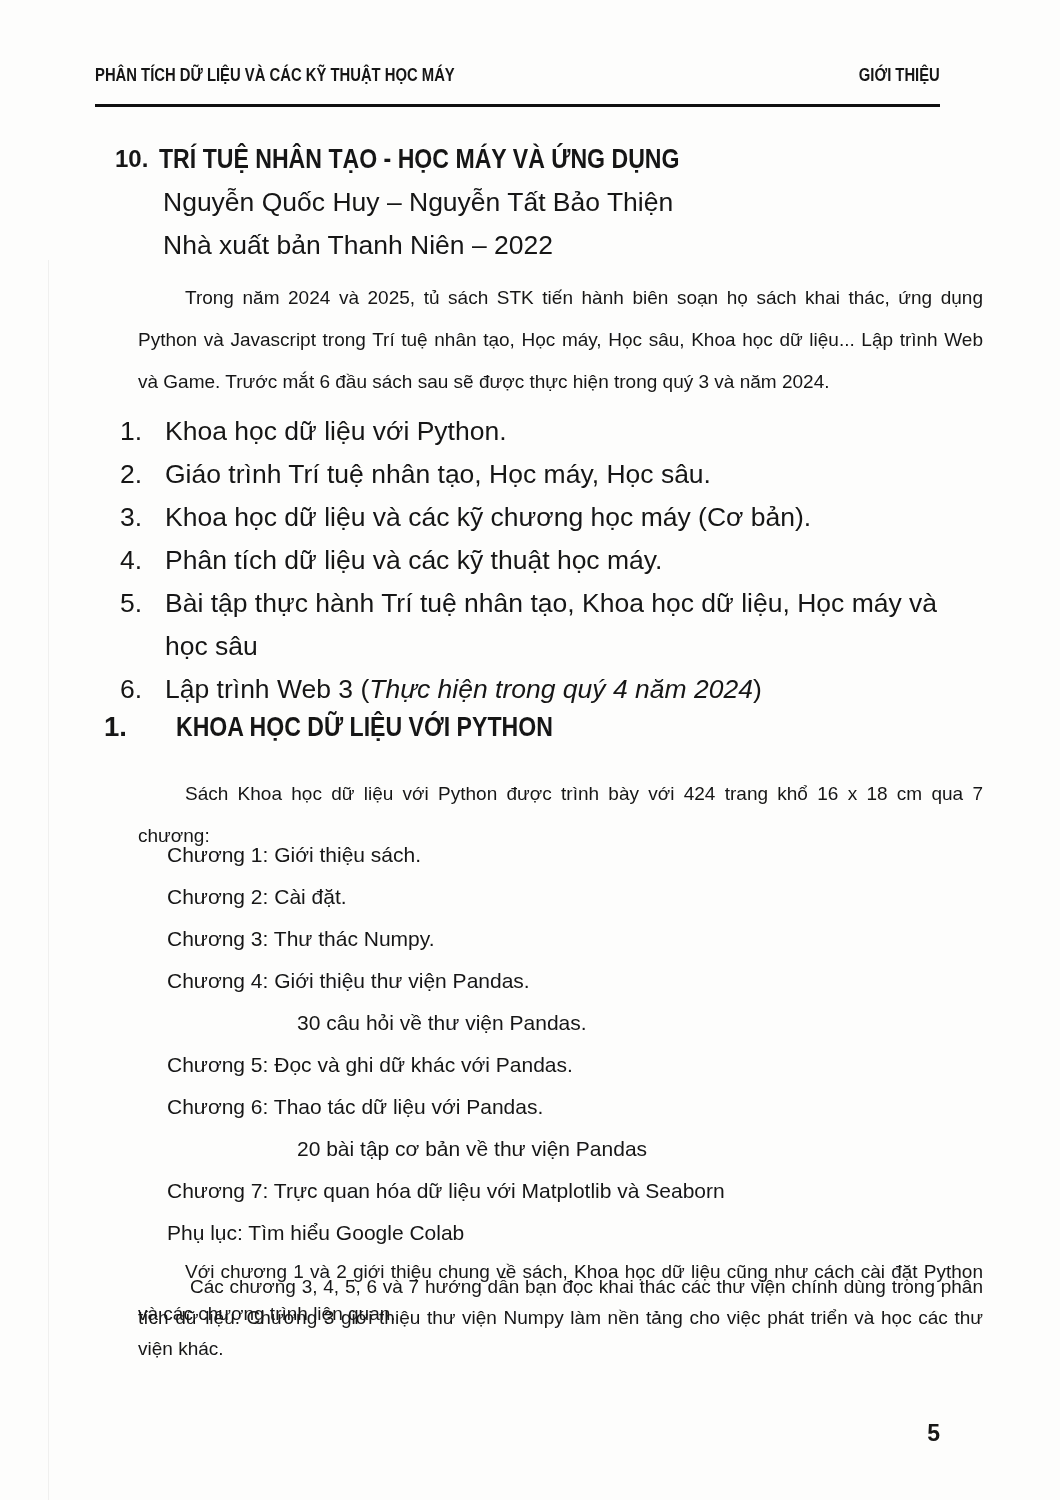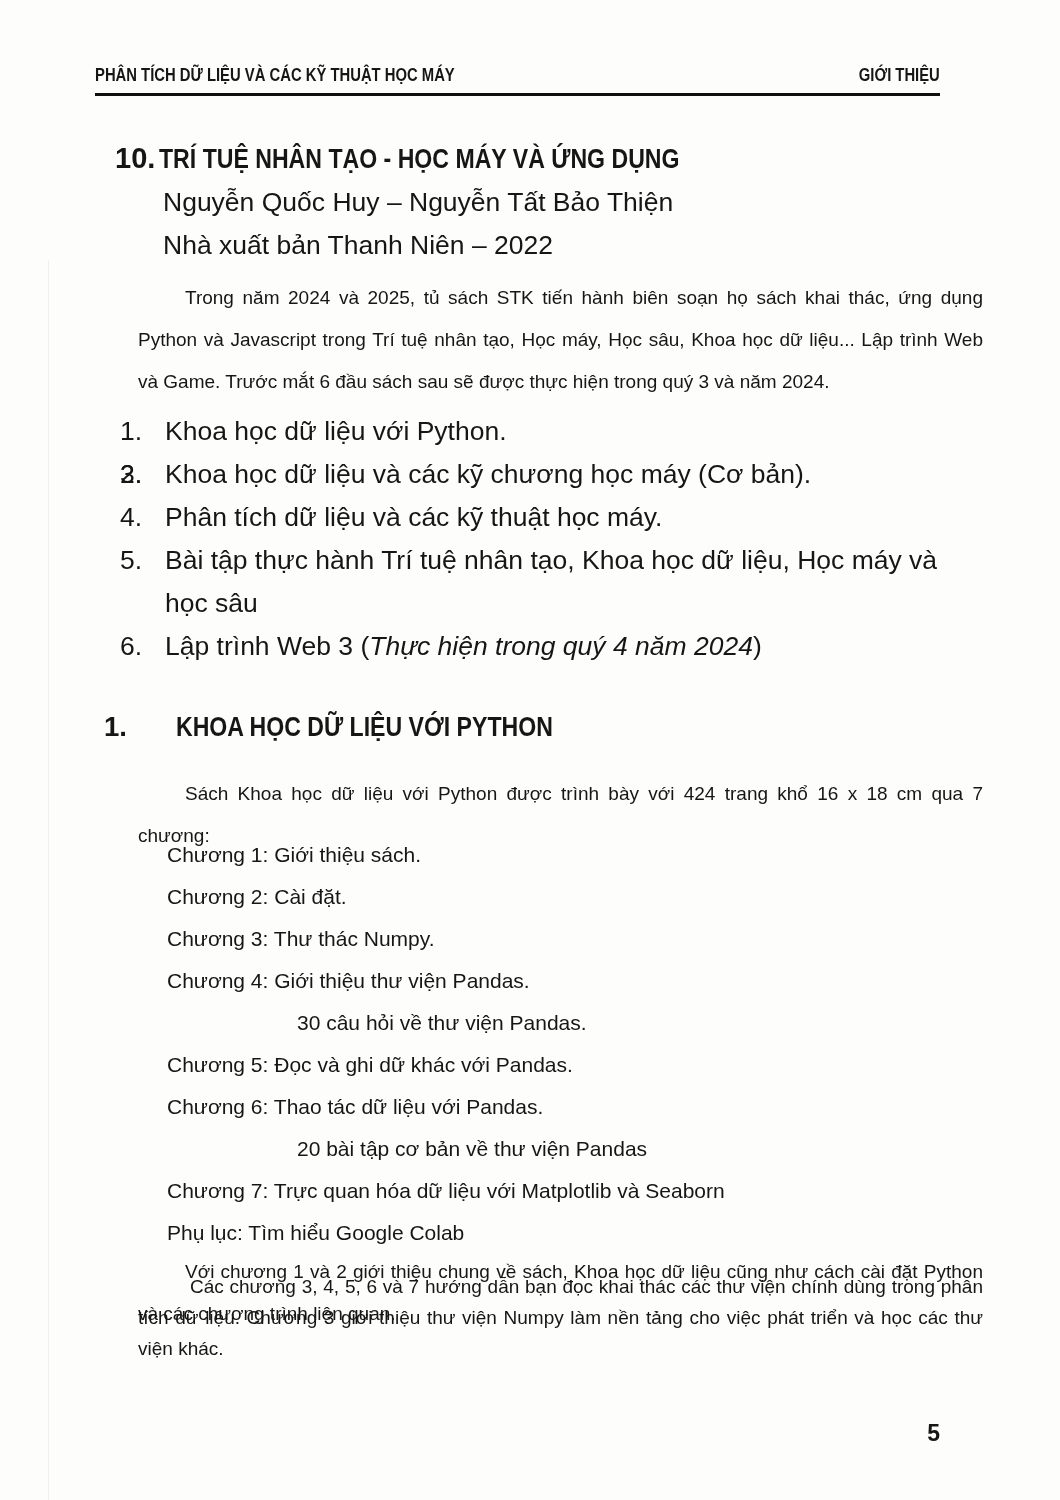--- a/index.html
+++ b/index.html
@@ -16,38 +16,38 @@
   .scan-line {
     position: absolute; left: 48px; top: 260px; bottom: 0;
     width: 1px; background: rgba(0,0,0,0.05);
   }
   .abs { position: absolute; left: 95px; width: 845px; }
 
   
   .header {
     top: 64px;
     display: flex; justify-content: space-between; align-items: flex-end;
-    padding-bottom: 7px;
+    padding-bottom: 18px;
     border-bottom: 3px solid #101010;
   }
   .header .h-left {
     font-weight: 700; font-size: 19px; letter-spacing: 0;
     transform: scaleX(0.78); transform-origin: left center; white-space: nowrap;
   }
   .header .h-right {
     font-weight: 700; font-size: 19px;
     transform: scaleX(0.78); transform-origin: right center; white-space: nowrap;
   }
 
   
   .entry { top: 137px; }
   .entry-row { line-height: 43.5px; font-size: 26.5px; }
   .entry-title-row { display: flex; }
   .entry-num {
-    font-weight: 700; font-size: 29px;
+    font-weight: 700; font-size: 24px;
     padding-left: 20px; width: 44px; flex: 0 0 44px;
   }
   .entry-title {
     font-weight: 700; font-size: 27.5px; white-space: nowrap;
     transform: scaleX(0.84); transform-origin: left center;
   }
   .entry-sub { padding-left: 68px; }
 
   
   .para {
@@ -112,20 +112,21 @@
 
   <p class="abs para para-intro">Trong năm 2024 và 2025, tủ sách STK tiến hành biên soạn họ sách khai thác, ứng dụng Python và Javascript trong Trí tuệ nhân tạo, Học máy, Học sâu, Khoa học dữ liệu... Lập trình Web và Game. Trước mắt 6 đầu sách sau sẽ được thực hiện trong quý 3 và năm 2024.</p>
 
   <div class="abs book-list">
     <div class="book-item">
       <span class="bnum">1.</span>
       <span>Khoa học dữ liệu với Python.</span>
     </div>
     <div class="book-item">
       <span class="bnum">2.</span>
+      <span>Giáo trình Trí tuệ nhân tạo, Học máy, Học sâu.</span>
     </div>
     <div class="book-item">
       <span class="bnum">3.</span>
       <span>Khoa học dữ liệu và các kỹ chương học máy (Cơ bản).</span>
     </div>
     <div class="book-item">
       <span class="bnum">4.</span>
       <span>Phân tích dữ liệu và các kỹ thuật học máy.</span>
     </div>
     <div class="book-item">

